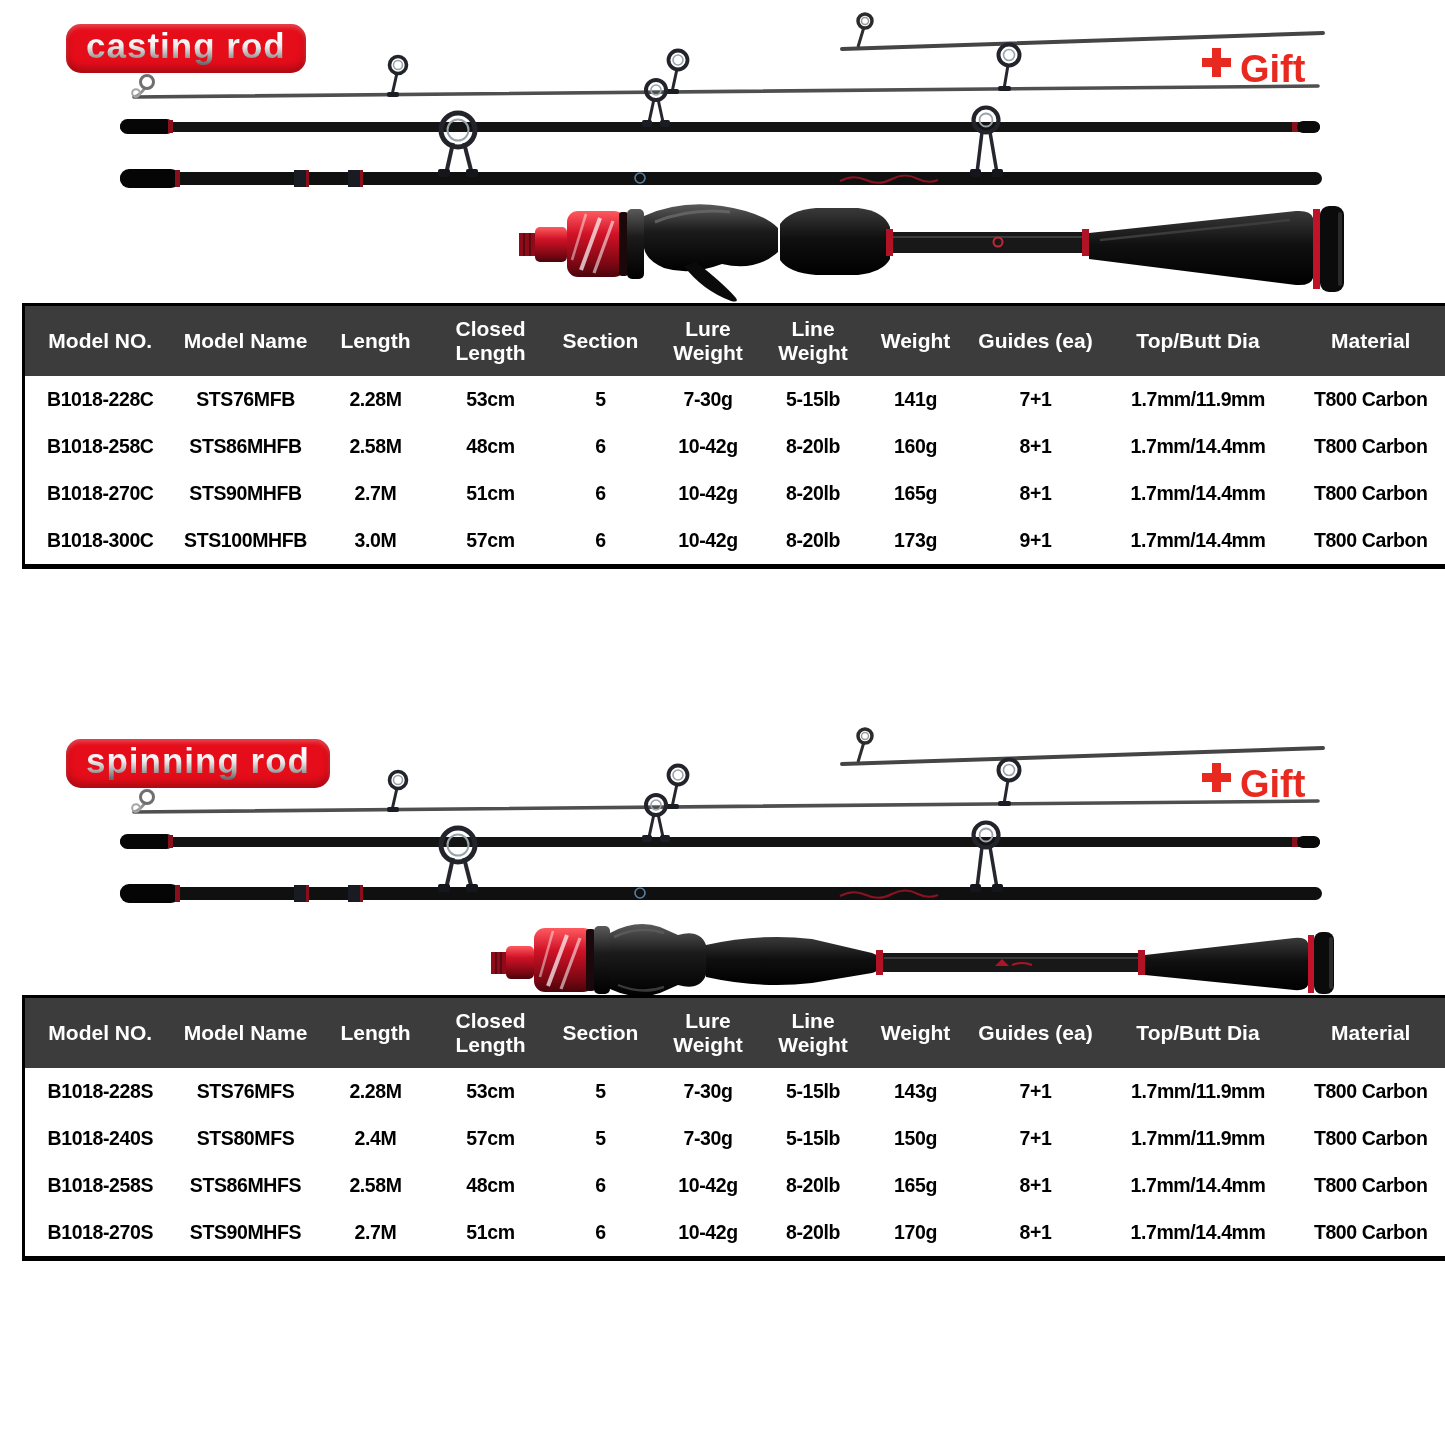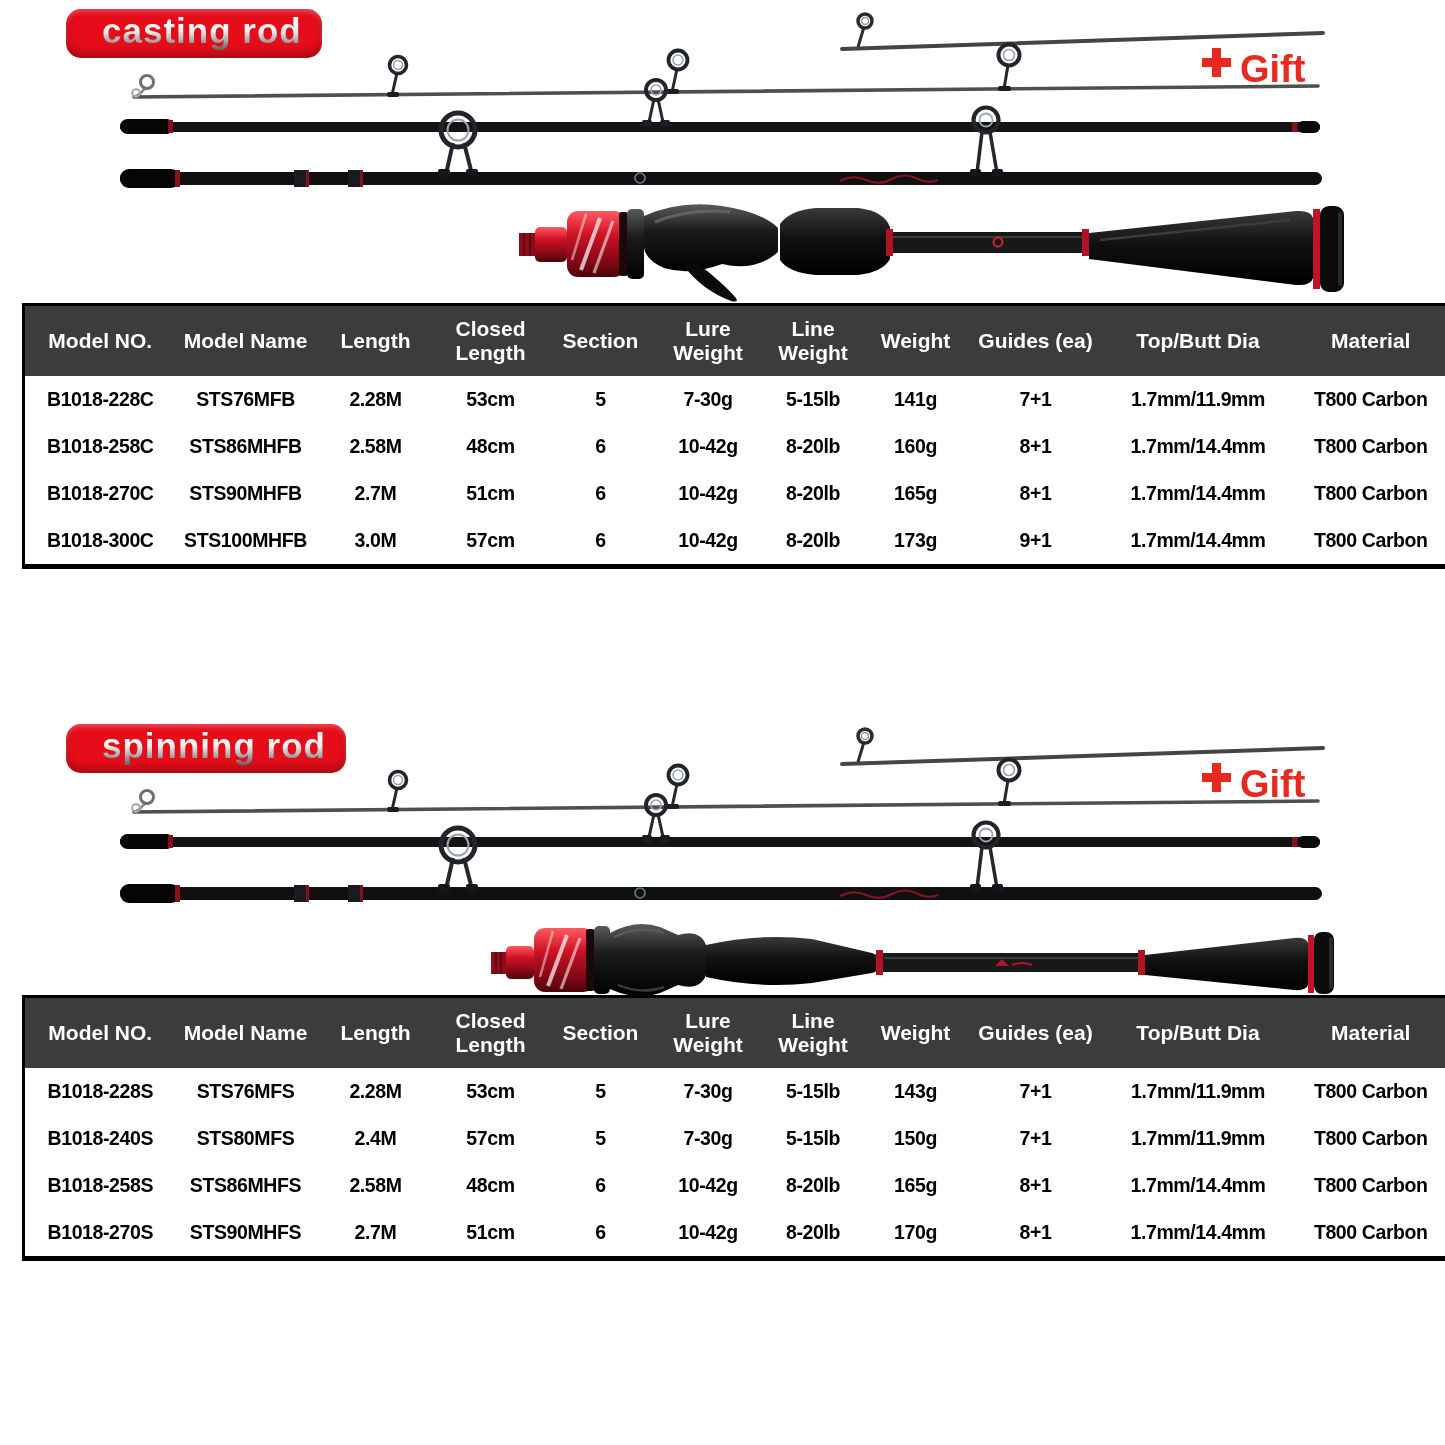--- a/index.html
+++ b/index.html
@@ -10,23 +10,23 @@
   .canvas{position:absolute;left:0;top:0;width:1445px;height:1445px;}
 
   
   .photo{position:absolute;left:0;width:1445px;}
   .photo svg{position:absolute;left:0;top:0;width:1445px;height:100%;}
   #casting-photo{top:0;height:303px;}
   #spinning-photo{top:715px;height:280px;}
 
   
   .badge{
-    position:absolute;left:66px;top:9px;z-index:3;
+    position:absolute;left:66px;top:24px;z-index:3;
     background:var(--badge-red,#e60d1a);
-    border-radius:15px;padding:2px 20px 7px 36px;
+    border-radius:15px;padding:2px 20px 7px 20px;
     box-shadow:inset 0 -5px 9px rgba(0,0,0,.28), inset 0 3px 4px rgba(255,255,255,.25);
   }
   .badge span{
     font-size:35px;font-weight:bold;letter-spacing:1px;
     background:linear-gradient(180deg,#ffffff 25%,#ededed 52%,#6e6e6e 96%);
     -webkit-background-clip:text;background-clip:text;color:transparent;
   }
 
   
   .gift{

